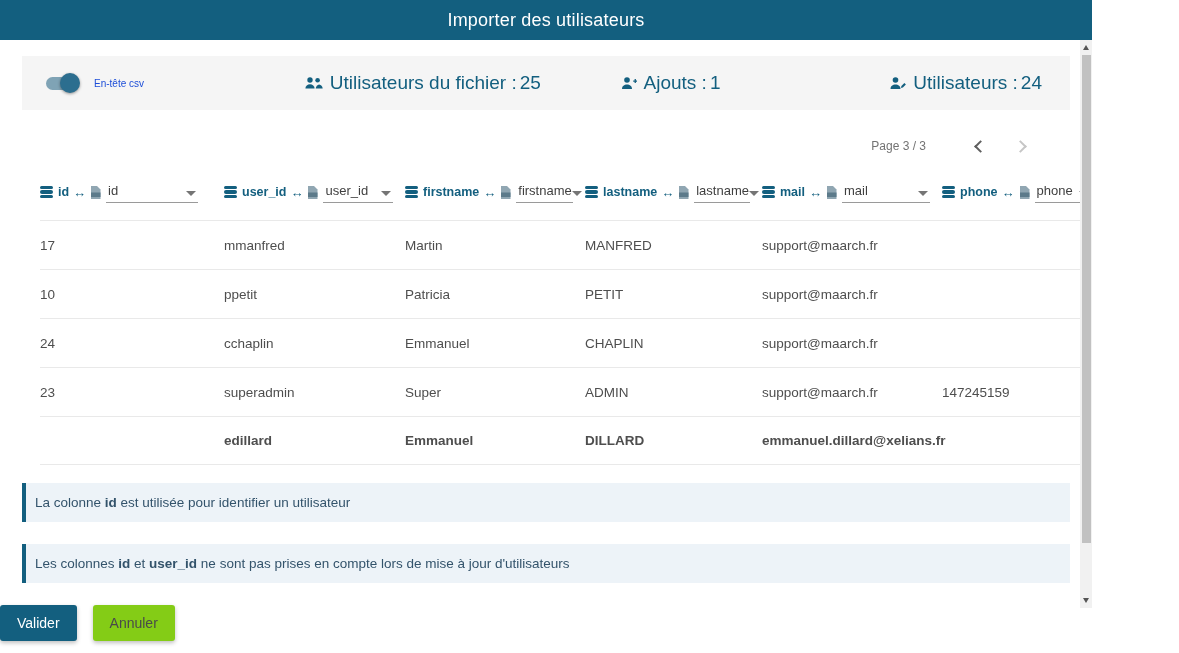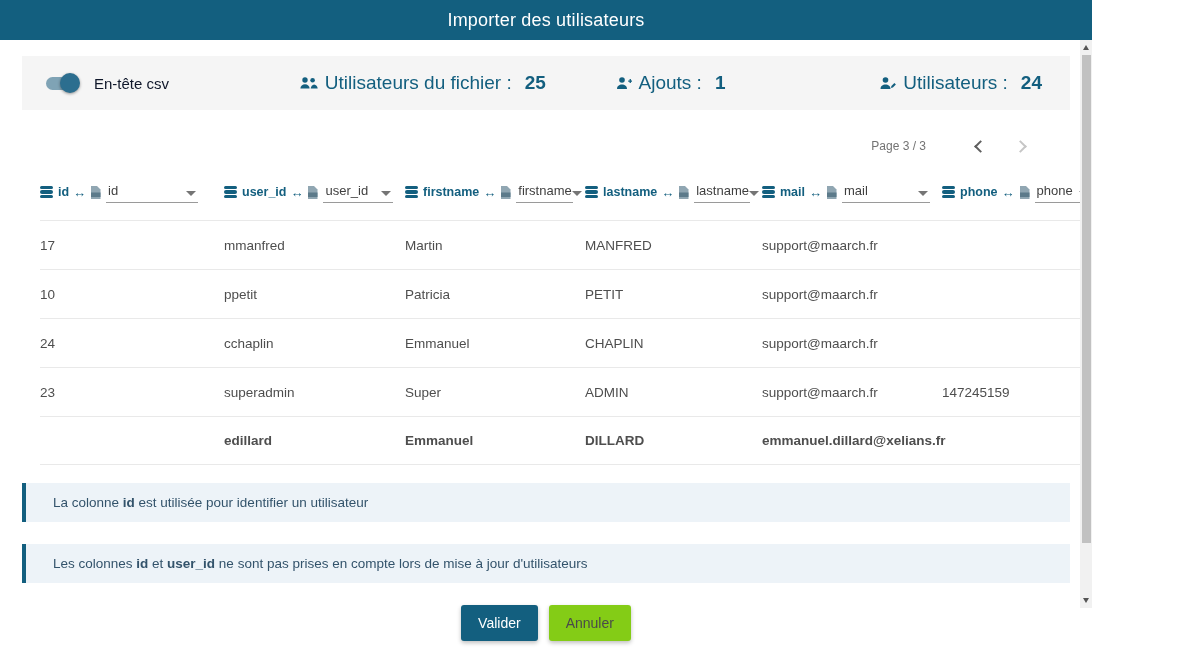--- a/index.html
+++ b/index.html
@@ -15,26 +15,26 @@
 
   
   .summary { margin:16px 22px 0 22px; height:54px; background:#f5f5f5;
     display:flex; align-items:center; padding:0 28px 0 16px; }
   .toggle-group { display:flex; align-items:center; width:26%; }
   .toggle { position:relative; width:36px; height:20px; margin:0 14px 0 6px; cursor:pointer; display:inline-block; }
   .toggle-track { position:absolute; left:2px; top:4px; width:32px; height:13px;
     border-radius:7px; background:#7fa3b5; }
   .toggle-knob { position:absolute; right:0; top:0; width:20px; height:20px;
     border-radius:50%; background:#2c6e8f; box-shadow:0 1px 3px rgba(0,0,0,.4); }
-  .toggle-label { color:#0f172a; font-size:15px; }
+  .toggle-label { color:#1d4ed8; font-size:10px; }
   .stat { flex:1; display:flex; align-items:center; justify-content:center;
     color:#135f7f; font-size:19px; white-space:nowrap; }
   .stat:last-child { justify-content:flex-end; }
   .stat svg { margin-right:7px; fill:#135f7f; }
-  .stat b { margin-left:13px; font-weight:bold; }
+  .stat b { margin-left:3px; font-weight:normal; }
 
   
   .pagination { display:flex; align-items:center; justify-content:flex-end;
     margin:22px 52px 0 0; height:28px; color:#737373; font-size:12px; }
   .pag-label { margin-right:34px; }
   .pag-btn { width:40px; height:28px; display:flex; align-items:center;
     justify-content:center; cursor:pointer; background:none; border:none; }
   .chev { width:9px; height:9px; border-left:2px solid #5f5f5f; border-bottom:2px solid #5f5f5f; }
   .chev.prev { transform:rotate(45deg); }
   .chev.next { transform:rotate(-135deg); border-color:#c6c6c6; }
@@ -54,26 +54,26 @@
   .caret { width:0; height:0; border-left:5px solid transparent; border-right:5px solid transparent;
     border-top:5px solid #757575; margin-bottom:2px; }
 
   .tbody { margin:8px 12px 0 40px; }
   .tr { height:49px; align-items:center; border-top:1px solid #e9e9e9; }
   .tbody .tr:last-child { border-bottom:1px solid #e9e9e9;font-weight:bold; }
   .td { font-size:13.5px; color:#4e4e4e; white-space:nowrap; overflow:visible; }
 
   
   .notes { margin:18px 22px 0 22px; }
-  .note { background:#edf3f8; border-left:4px solid #135f7f; padding:12px 27px;
+  .note { background:#edf3f8; border-left:4px solid #135f7f; padding:12px 9px;
     font-size:13.5px; color:#33536b; margin-bottom:22px; }
   .note b { font-weight:bold; }
 
   
-  .footer { display:flex; justify-content:center; gap:11px; margin-top:17px; }
+  .footer { display:flex; justify-content:flex-start; gap:16px; margin-top:17px; }
   .btn { height:36px; padding:0 17px; font-size:14px; border:none; border-radius:3px;
     cursor:pointer; font-family:"Liberation Sans", sans-serif;
     box-shadow:0 2px 4px rgba(0,0,0,.25); }
   .btn.primary { background:#135f7f; color:#fff; }
   .btn.plain { background:#84cc16; color:#4a4a4a; }
 
   
   .scrollbar { position:absolute; right:0; top:40px; width:12px; height:568px;
     background:#f1f1f1; }
   .sb-thumb { position:absolute; left:1.5px; top:15px; width:9px; height:488px;

